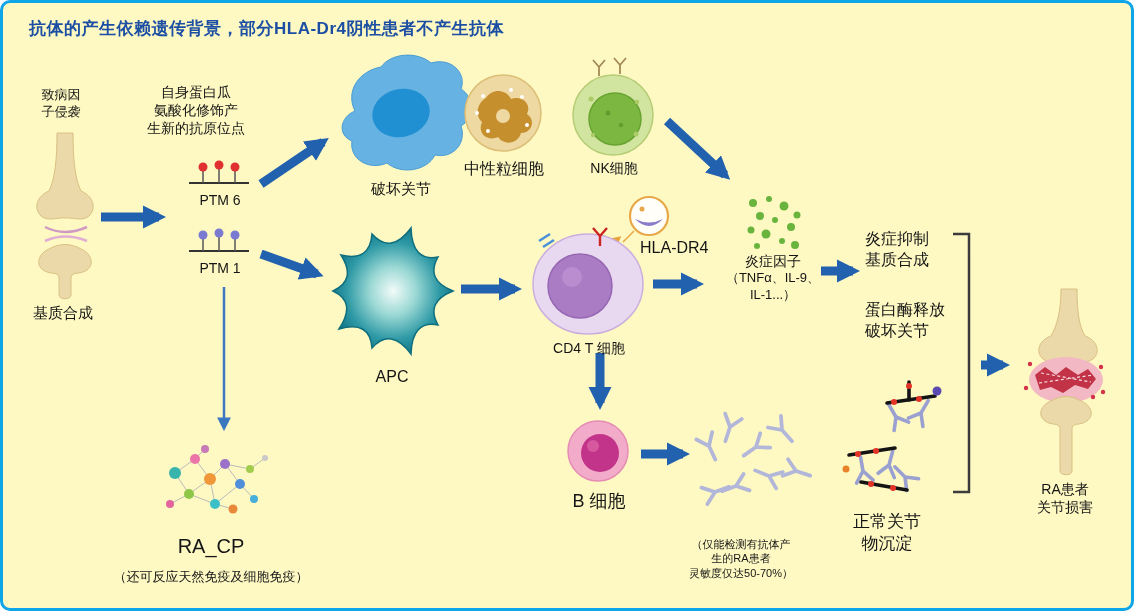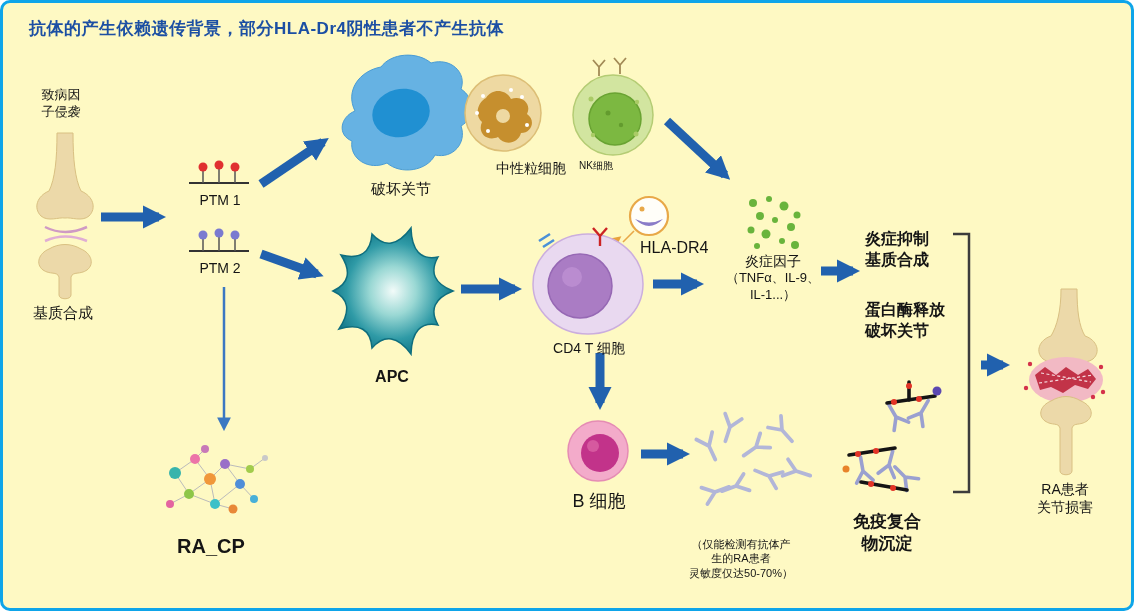--- a/index.html
+++ b/index.html
@@ -2,21 +2,21 @@
 <html><head>
 <meta charset="utf-8">
 <style>
   *{margin:0;padding:0;box-sizing:border-box}
   body{background:#ffffff;font-family:"Liberation Sans","DejaVu Sans",sans-serif}
   .fig{position:relative;width:1134px;height:611px;background:#fef9c3;
        border:3px solid #0ea5e9;border-radius:10px;overflow:hidden}
   .layer{position:absolute;left:0;top:0}
   .lbl{position:absolute;white-space:pre-line;color:#151515;line-height:1.3;font-size:14px}
   .c{text-align:center}
-  .b{font-weight:700}
+  .b{font-weight:400}
   .title{font-size:17px;font-weight:700;color:#1c4fa3;letter-spacing:.5px}
 </style>
 </head>
 <body>
 
 <div class="fig">
 
   <svg class="layer" width="1134" height="611" viewBox="0 0 1134 611">
     <defs>
       <marker id="mB" viewBox="0 0 10 10" refX="7" refY="5" markerWidth="2.6" markerHeight="2.6" orient="auto-start-reverse">
@@ -235,38 +235,42 @@
       <circle cx="1100" cy="389" r="2.2" fill="#d4324a"></circle>
       <circle cx="1090" cy="394" r="2.2" fill="#d4324a"></circle>
       <path d="M1048,398 C1038,402 1034,412 1042,418 C1049,423 1055,419 1057,425 L1057,468 C1057,473 1069,473 1069,468 L1069,425 C1071,419 1077,423 1084,418 C1092,412 1088,402 1078,398 C1068,392 1058,392 1048,398 Z" fill="#ecd9a9" stroke="#d9c082" stroke-width="1"></path>
     </g>
   </svg>
 
   <div class="lbl title" style="left:26px;top:15px">抗体的产生依赖遗传背景，部分HLA-Dr4阴性患者不产生抗体</div>
   <div class="lbl c" style="left:24px;top:84px;width:68px;font-size:13px">致病因
 子侵袭</div>
   <div class="lbl c" style="left:22px;top:300px;width:76px;font-size:15px">基质合成</div>
-  <div class="lbl c" style="left:186px;top:188px;width:62px;font-size:14px">PTM 1</div>
-  <div class="lbl c" style="left:186px;top:256px;width:62px;font-size:14px">PTM 2</div>
+  <div class="lbl c" style="left:132px;top:80px;width:122px;font-size:14px">自身蛋白瓜
+氨酸化修饰产
+生新的抗原位点</div>
+  <div class="lbl c" style="left:186px;top:188px;width:62px;font-size:14px">PTM 6</div>
+  <div class="lbl c" style="left:186px;top:256px;width:62px;font-size:14px">PTM 1</div>
   <div class="lbl c" style="left:348px;top:176px;width:100px;font-size:15px">破坏关节</div>
-  <div class="lbl c" style="left:482px;top:156px;width:92px;font-size:14px">中性粒细胞</div>
-  <div class="lbl c" style="left:556px;top:156px;width:74px;font-size:10px">NK细胞</div>
+  <div class="lbl c" style="left:455px;top:156px;width:92px;font-size:16px">中性粒细胞</div>
+  <div class="lbl c" style="left:574px;top:156px;width:74px;font-size:14px">NK细胞</div>
   <div class="lbl c b" style="left:358px;top:364px;width:62px;font-size:16px">APC</div>
   <div class="lbl c" style="left:536px;top:336px;width:100px;font-size:14px">CD4 T 细胞</div>
   <div class="lbl" style="left:637px;top:235px;font-size:16px">HLA-DR4</div>
   <div class="lbl c" style="left:714px;top:249px;width:112px;font-size:14px">炎症因子</div>
   <div class="lbl c" style="left:708px;top:267px;width:124px;font-size:13px">（TNFα、IL-9、
 IL-1...）</div>
   <div class="lbl b" style="left:862px;top:226px;font-size:16px">炎症抑制
 基质合成</div>
   <div class="lbl c" style="left:1014px;top:477px;width:96px;font-size:14px">RA患者
 关节损害</div>
   <div class="lbl b" style="left:862px;top:297px;font-size:16px">蛋白酶释放
 破坏关节</div>
   <div class="lbl c" style="left:558px;top:487px;width:76px;font-size:18px">B 细胞</div>
   <div class="lbl c" style="left:656px;top:534px;width:164px;font-size:11px">（仅能检测有抗体产
 生的RA患者
 灵敏度仅达50-70%）</div>
-  <div class="lbl c b" style="left:838px;top:508px;width:92px;font-size:17px">免疫复合
+  <div class="lbl c b" style="left:838px;top:508px;width:92px;font-size:17px">正常关节
 物沉淀</div>
   <div class="lbl c b" style="left:158px;top:530px;width:100px;font-size:20px">RA_CP</div>
+  <div class="lbl c" style="left:92px;top:566px;width:232px;font-size:13px">（还可反应天然免疫及细胞免疫）</div>
 
 </div>
 
 </body></html>

